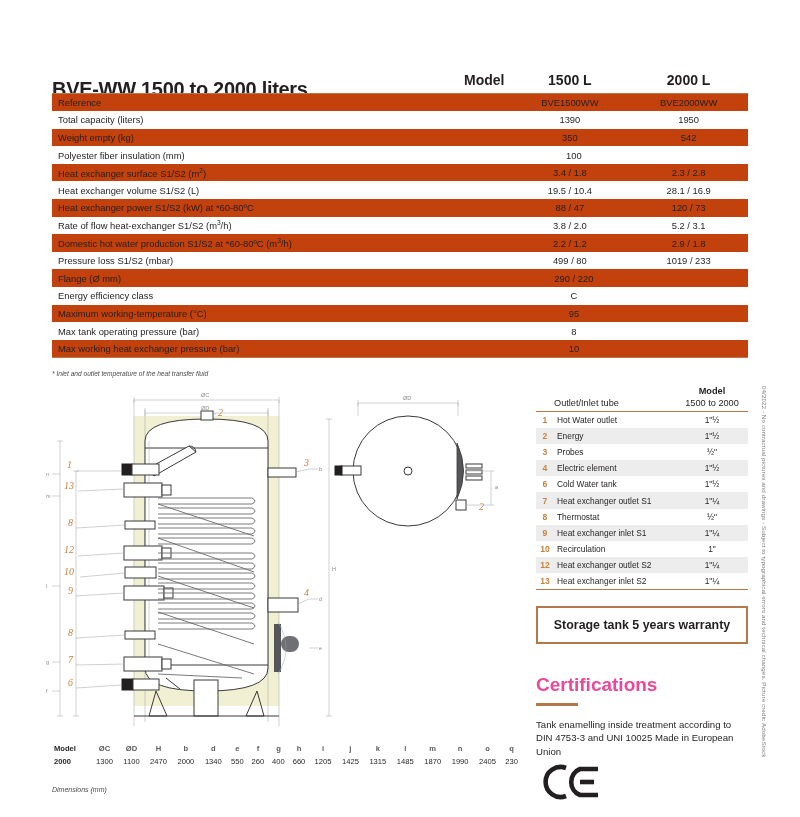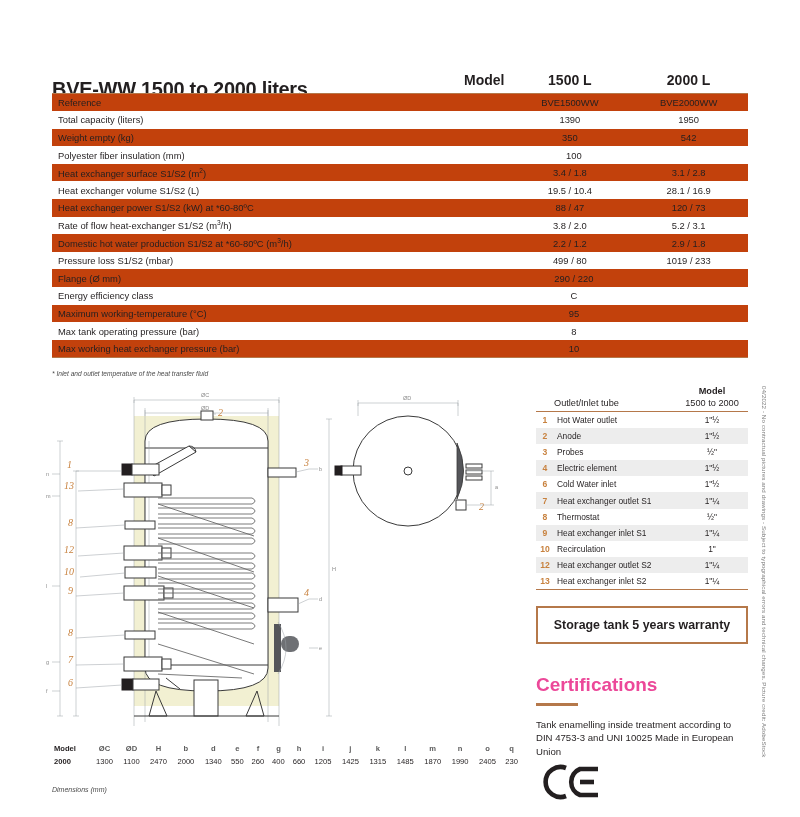--- a/index.html
+++ b/index.html
@@ -252,21 +252,21 @@
         <td class="v2">542</td>
       </tr>
       <tr class="data">
         <td class="lbl">Polyester fiber insulation (mm)</td>
         <td class="vboth" colspan="3">100</td>
       </tr>
       <tr class="data alt">
         <td class="lbl">Heat exchanger surface S1/S2 (m<sup class="sup">2</sup>)</td>
         <td></td>
         <td class="v1">3.4 / 1.8</td>
-        <td class="v2">3.1 / 2.8</td>
+        <td class="v2">2.3 / 2.8</td>
       </tr>
       <tr class="data">
         <td class="lbl">Heat exchanger volume S1/S2 (L)</td>
         <td></td>
         <td class="v1">19.5 / 10.4</td>
         <td class="v2">28.1 / 16.9</td>
       </tr>
       <tr class="data alt">
         <td class="lbl">Heat exchanger power S1/S2 (kW) at *60-80ºC</td>
         <td></td>
@@ -573,36 +573,36 @@
       </tr>
     </thead>
     <tbody id="legend-body">
         <tr>
           <td class="num">1</td>
           <td class="name">Hot Water outlet</td>
           <td class="size">1"½</td>
         </tr>
         <tr class="alt">
           <td class="num">2</td>
-          <td class="name">Anode</td>
+          <td class="name">Energy</td>
           <td class="size">1"½</td>
         </tr>
         <tr>
           <td class="num">3</td>
           <td class="name">Probes</td>
           <td class="size">½"</td>
         </tr>
         <tr class="alt">
           <td class="num">4</td>
           <td class="name">Electric element</td>
           <td class="size">1"½</td>
         </tr>
         <tr>
           <td class="num">6</td>
-          <td class="name">Cold Water inlet</td>
+          <td class="name">Cold Water tank</td>
           <td class="size">1"½</td>
         </tr>
         <tr class="alt">
           <td class="num">7</td>
           <td class="name">Heat exchanger outlet S1</td>
           <td class="size">1"¼</td>
         </tr>
         <tr>
           <td class="num">8</td>
           <td class="name">Thermostat</td>

